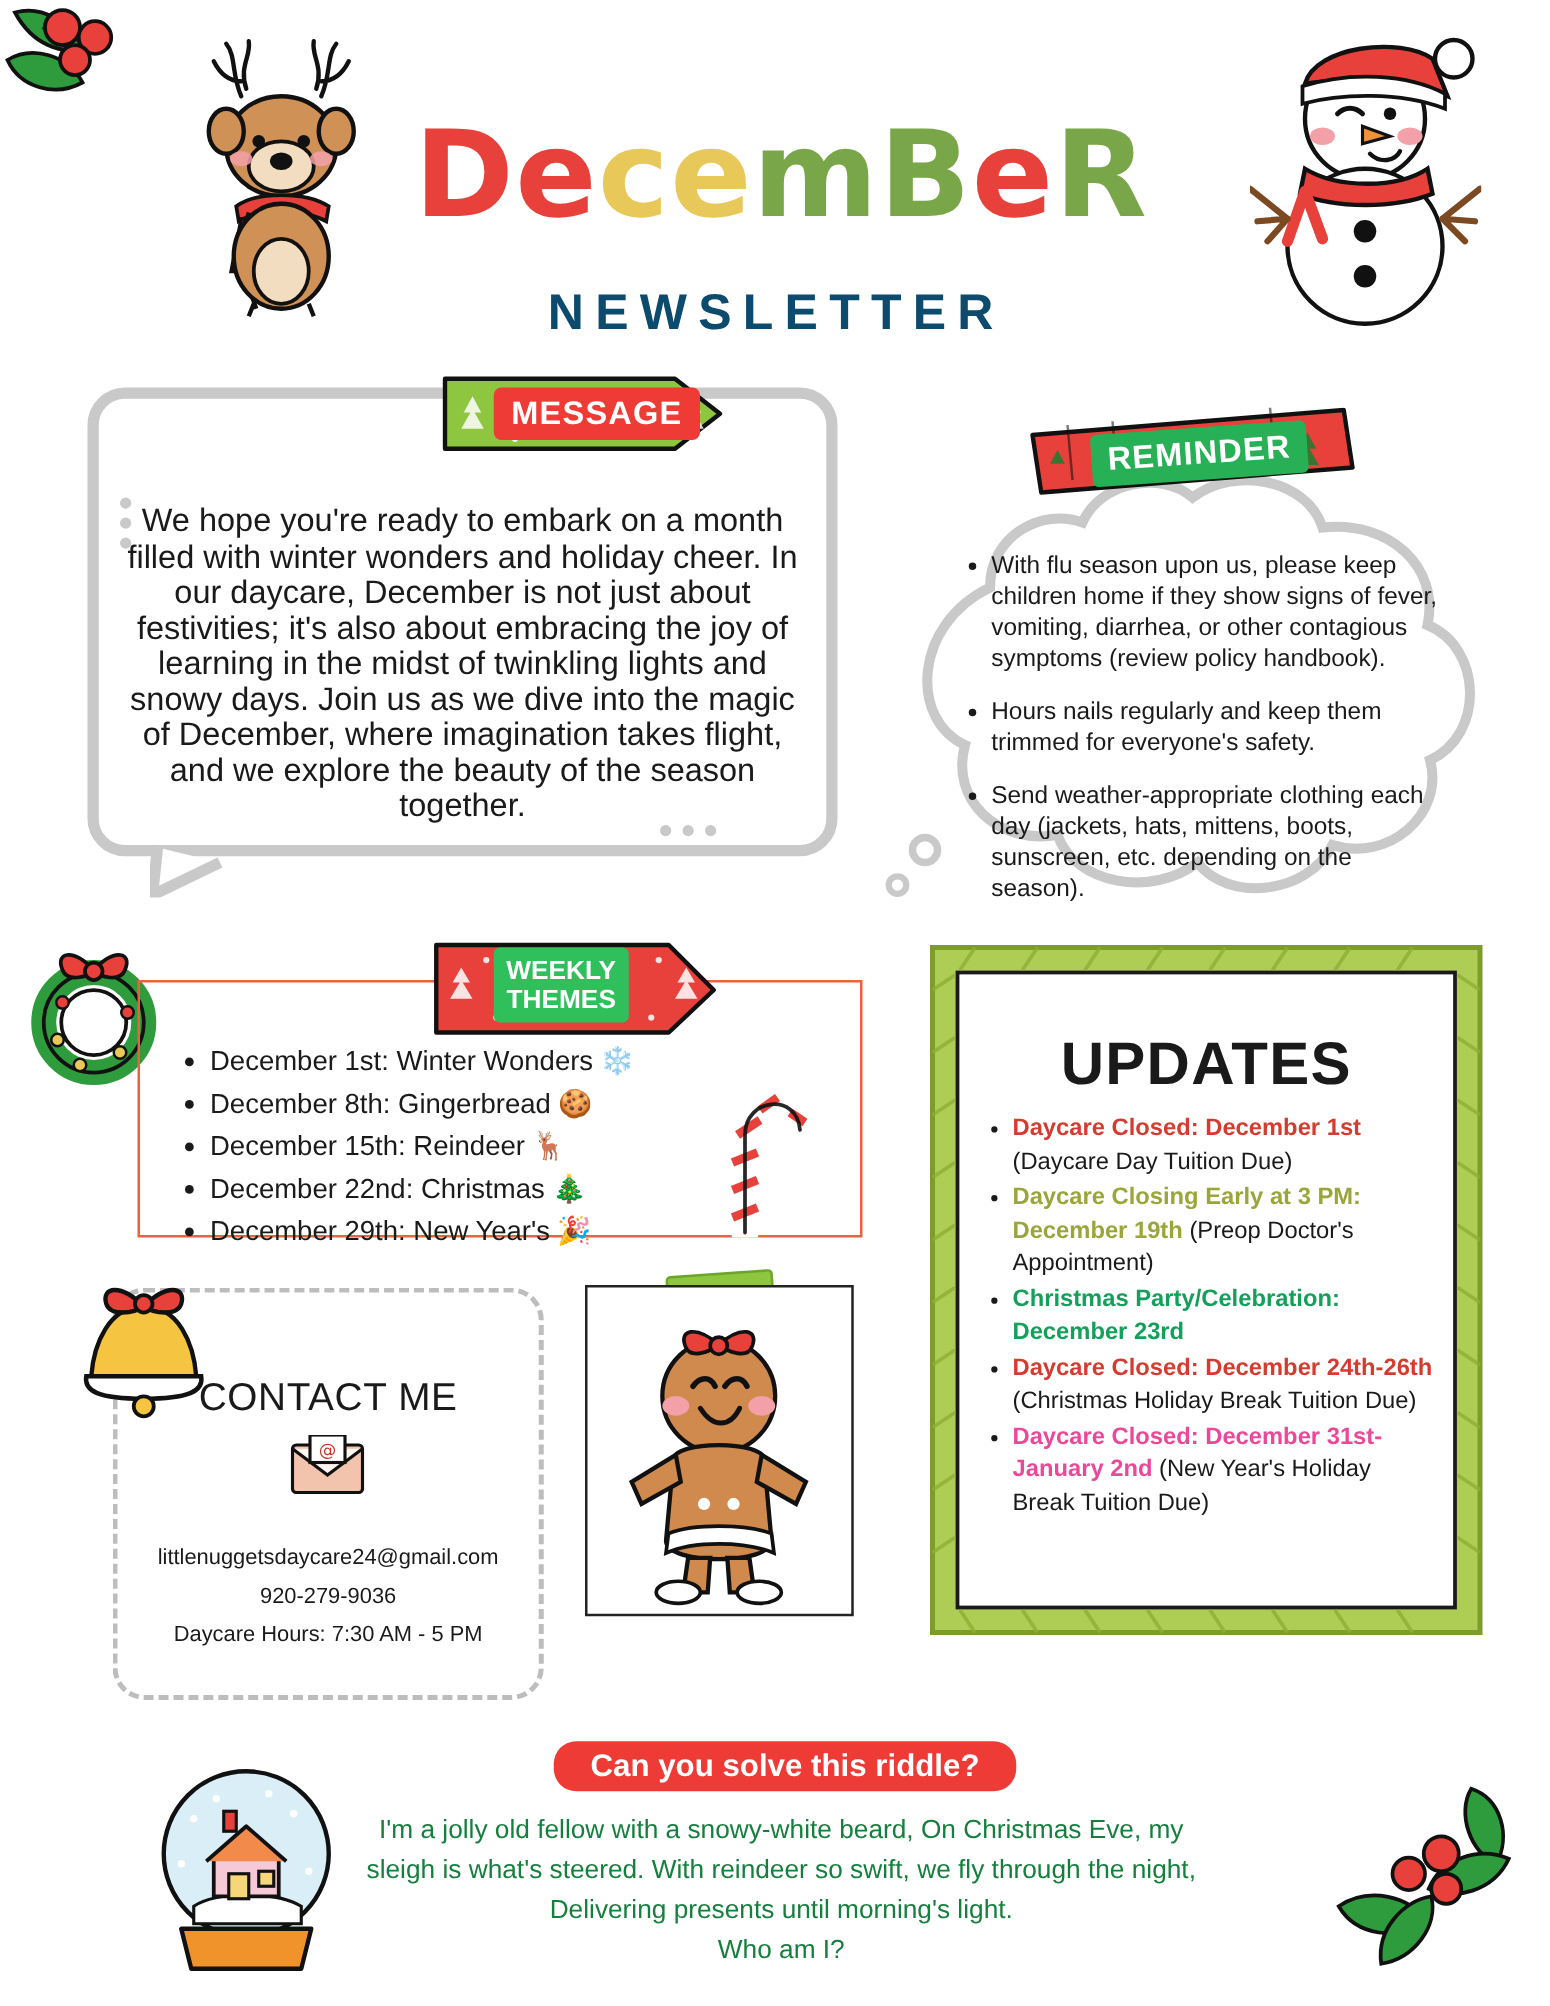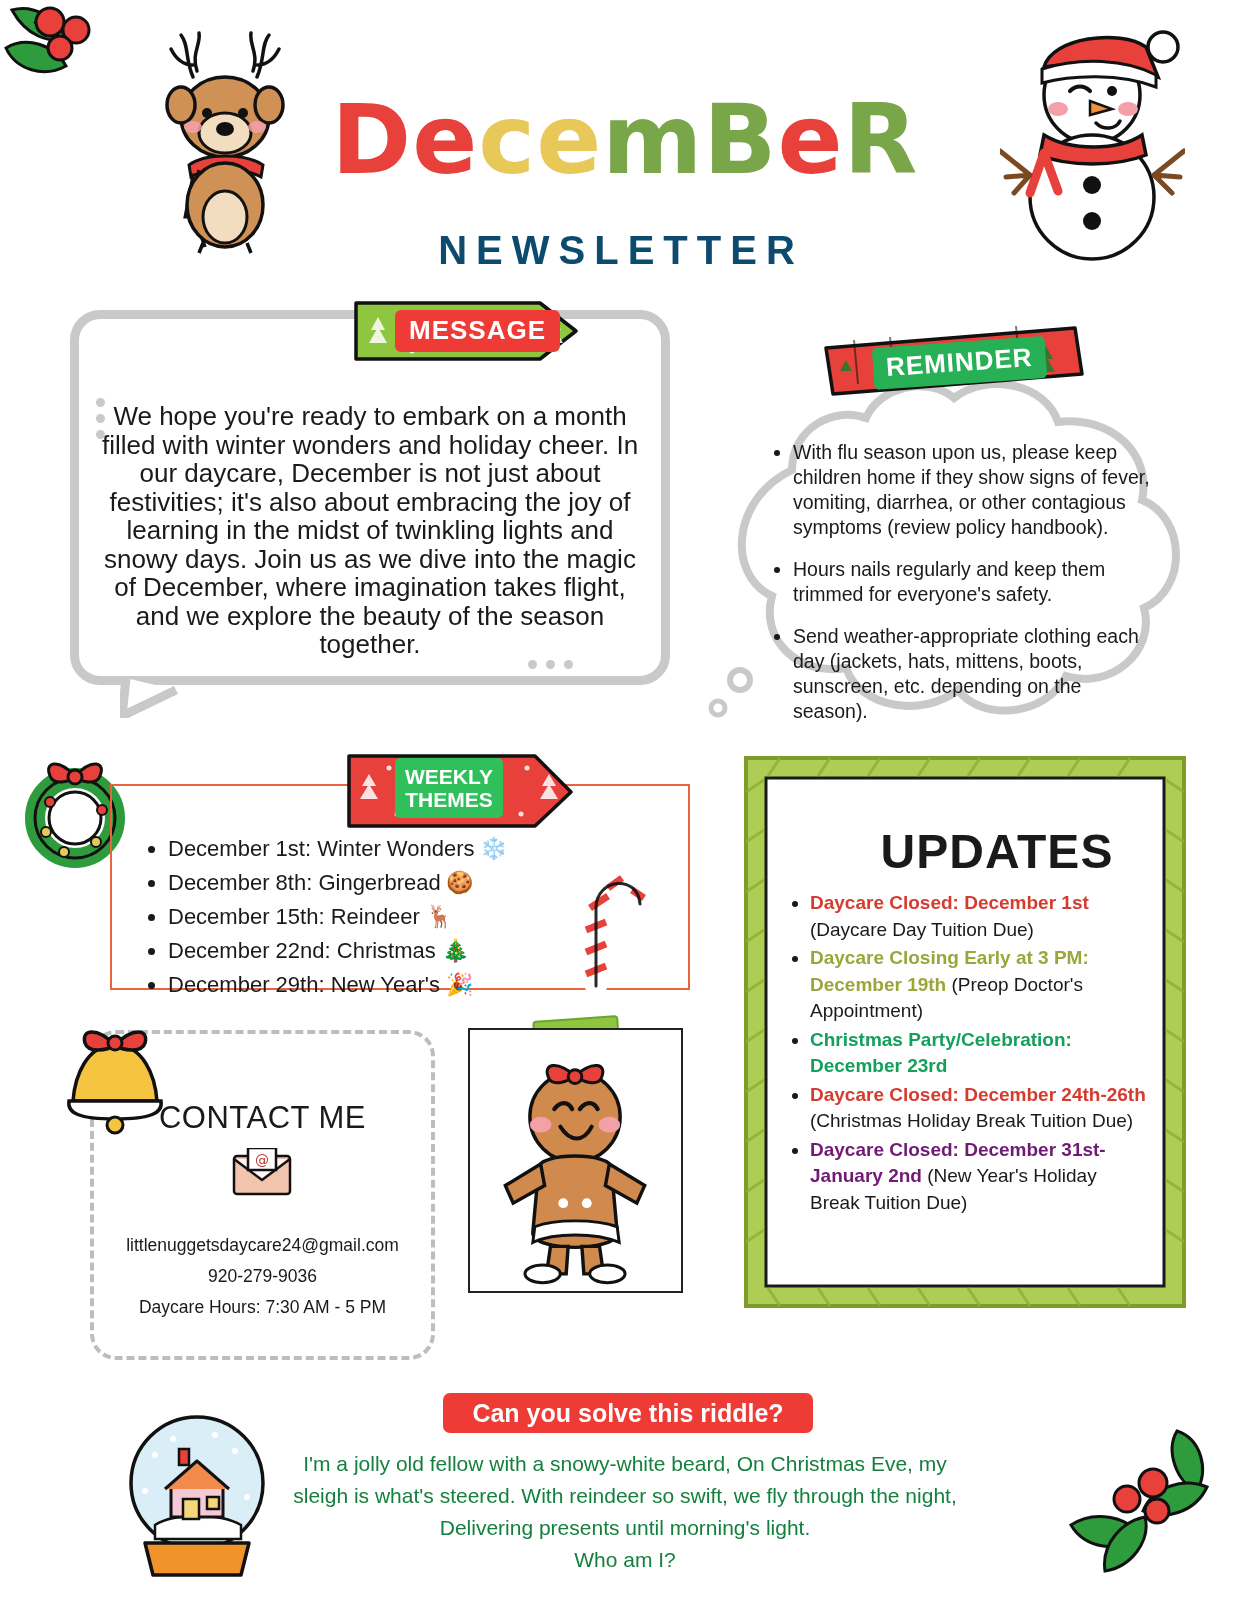--- a/index.html
+++ b/index.html
@@ -172,21 +172,21 @@
   .candy-cane { top: 860px; left: 570px; width: 80px; height: 130px; }
 
   
   .updates-frame {
     position: absolute;
     top: 752px; left: 740px;
     width: 450px; height: 560px;
   }
   .updates-title {
     position: absolute;
-    top: 824px; left: 772px; width: 450px;
+    top: 824px; left: 740px; width: 450px;
     text-align: center;
     font-size: 48px;
     font-weight: bold;
     letter-spacing: 1px;
     color: #1a1a1a;
   }
   .updates-list {
     position: absolute;
     top: 890px; left: 788px;
     width: 360px;
@@ -243,21 +243,21 @@
     transform: rotate(-4deg);
     border: 2px solid #6ca52c;
   }
 
   
   .riddle-banner {
     position: absolute;
     top: 1393px; left: 443px;
     width: 370px; height: 40px;
     background: #ef3b36;
-    border-radius: 7px;
+    border-radius: 18px;
     color: #fff;
     font-size: 25px;
     font-weight: bold;
     text-align: center;
     line-height: 40px;
   }
   .riddle-text {
     position: absolute;
     top: 1448px; left: 280px;
     width: 690px;
@@ -463,21 +463,21 @@
       </g>
     </svg>
   </div>
   <div class="updates-title">UPDATES</div>
   <div class="updates-list">
     <ul>
       <li><b style="color:#d63b2f">Daycare Closed: December 1st</b><span> (Daycare Day Tuition Due)</span></li>
       <li><b style="color:#9aa63a">Daycare Closing Early at 3 PM: December 19th</b><span> (Preop Doctor's Appointment)</span></li>
       <li><b style="color:#13a05a">Christmas Party/Celebration: December 23rd</b><span></span></li>
       <li><b style="color:#d63b2f">Daycare Closed: December 24th-26th</b><span> (Christmas Holiday Break Tuition Due)</span></li>
-      <li><b style="color:#701a75">Daycare Closed: December 31st-January 2nd</b><span> (New Year's Holiday Break Tuition Due)</span></li>
+      <li><b style="color:#ec4899">Daycare Closed: December 31st-January 2nd</b><span> (New Year's Holiday Break Tuition Due)</span></li>
     </ul>
   </div>
 
   <div class="contact-box"></div>
   <svg class="art bell" viewBox="0 0 120 120">
     <path d="M60 30 C 88 30, 100 60, 102 86 L 18 86 C 20 60, 32 30, 60 30 Z" fill="#f5c542" stroke="#111" stroke-width="3.5"></path>
     <path d="M14 86 L 106 86 C 108 98, 96 104, 60 104 C 24 104, 12 98, 14 86 Z" fill="#fff" stroke="#111" stroke-width="3.5"></path>
     <circle cx="60" cy="110" r="8" fill="#f5c542" stroke="#111" stroke-width="3"></circle>
     <path d="M60 30 C 42 12, 26 14, 30 28 C 33 38, 52 36, 60 30 Z" fill="#e8403a" stroke="#111" stroke-width="3.5"></path>
     <path d="M60 30 C 78 12, 94 14, 90 28 C 87 38, 68 36, 60 30 Z" fill="#e8403a" stroke="#111" stroke-width="3.5"></path>

